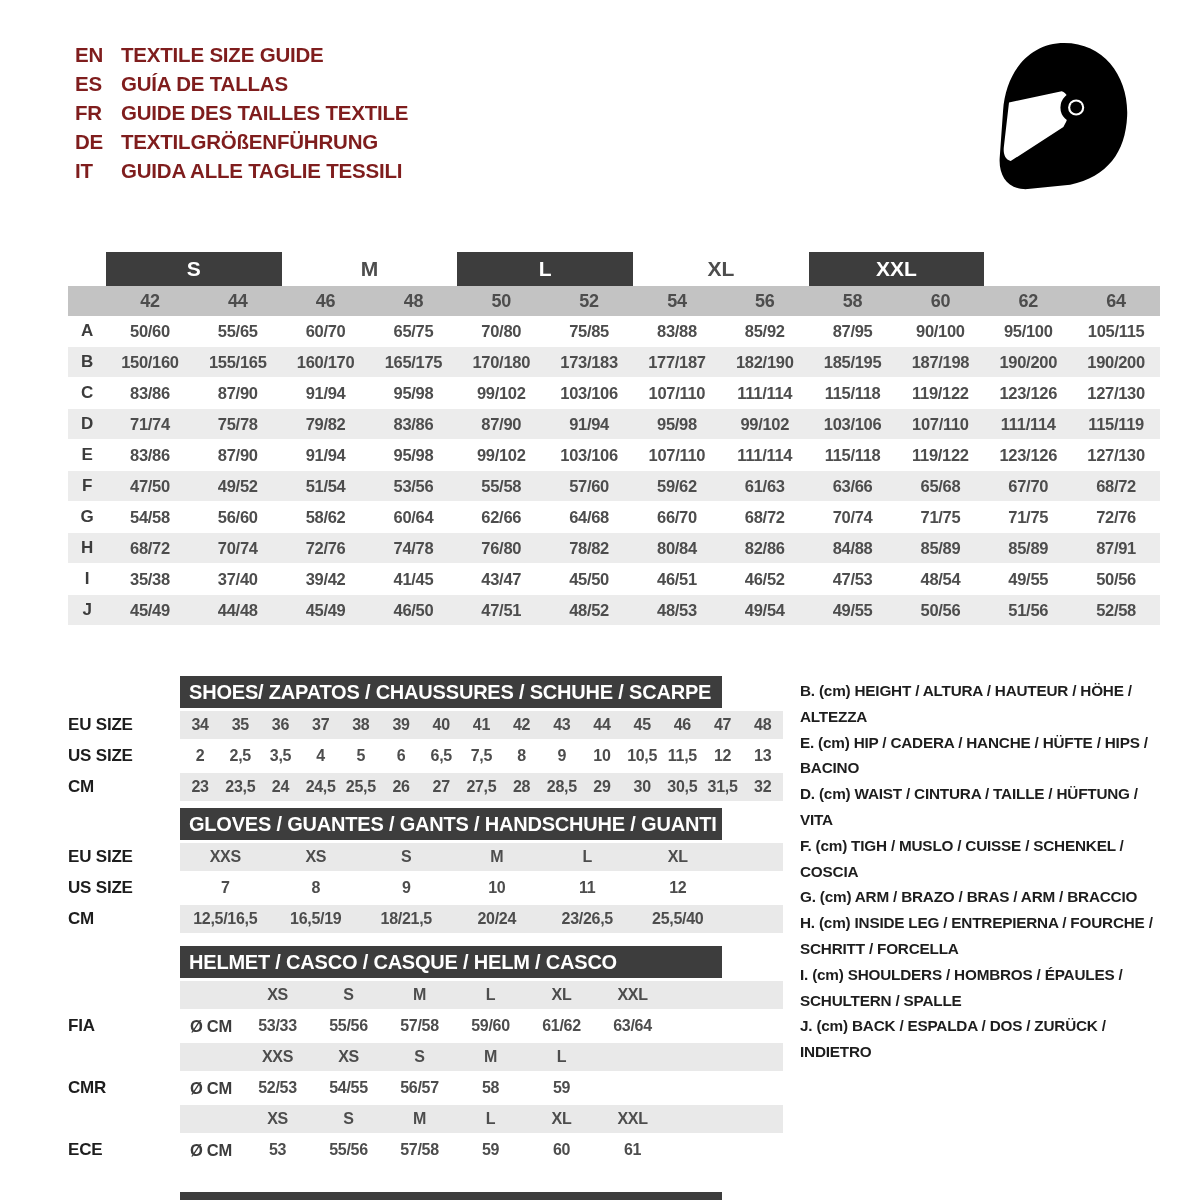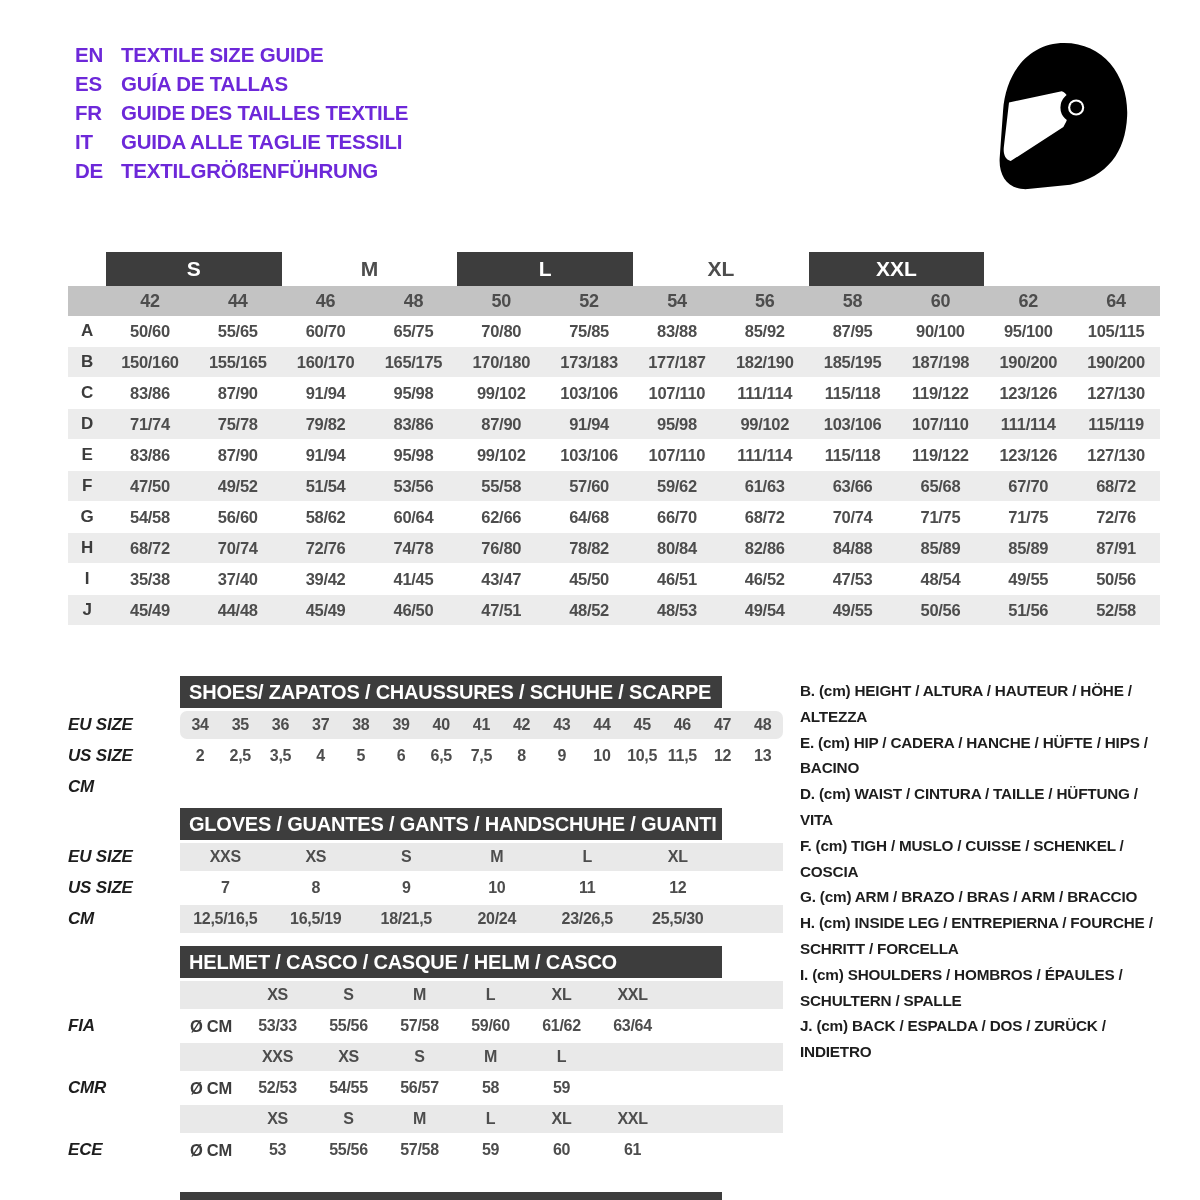--- a/index.html
+++ b/index.html
@@ -1,21 +1,21 @@
 <!DOCTYPE html>
 <html><head>
 <meta charset="utf-8">
 <style>
   html,body{margin:0;padding:0;background:#fff;}
   .canvas{position:relative;width:1200px;height:1200px;background:#ffffff;overflow:hidden;
           font-family:"Liberation Sans",sans-serif;-webkit-font-smoothing:antialiased;}
 
   
   .langs{position:absolute;left:75px;top:40px;}
-  .lang-row{display:flex;line-height:29px;font-size:20.5px;font-weight:bold;color:#6d28d9;letter-spacing:-0.2px;}
+  .lang-row{display:flex;line-height:29px;font-size:20.5px;font-weight:bold;color:#7f1d1d;letter-spacing:-0.2px;}
   .lang-code{width:46px;}
 
   
   .logo{position:absolute;left:975px;top:30px;width:170px;height:172px;}
 
   
   .main-table{position:absolute;left:68px;top:252px;width:1092px;}
   .ggrid{display:grid;grid-template-columns:38px repeat(12,1fr);}
   .group-row{height:34px;}
   .group{display:flex;align-items:center;justify-content:center;font-size:21px;font-weight:bold;color:#4d4d4d;}
@@ -27,24 +27,24 @@
         color:#4d4d4d;letter-spacing:-0.3px;white-space:nowrap;}
   .cell.lbl{font-size:17px;color:#3c3c3c;}
   .num-band .cell{font-size:18px;}
 
   
   .sub-table{position:absolute;left:68px;width:720px;}
   .bar{height:32px;background:#3d3d3d;color:#ffffff;font-size:20px;font-weight:bold;
        display:flex;align-items:center;padding-left:9px;width:533px;margin-left:112px;
        margin-bottom:3px;letter-spacing:-0.2px;}
   .sub-row{display:flex;height:28px;margin-bottom:3px;}
-  .sub-lbl{width:112px;display:flex;align-items:center;font-size:17px;font-weight:bold;color:#1d1d1d;letter-spacing:-0.2px;font-style:italic;}
+  .sub-lbl{width:112px;display:flex;align-items:center;font-size:17px;font-weight:bold;color:#1d1d1d;letter-spacing:-0.2px;}
   .sub-band{height:100%;width:603px;display:grid;align-items:center;}
   .sub-band.gray{background:#e9e9e9;}
-  .shoes-grid{grid-template-columns:repeat(15,40.2px);border-radius:7px;}
+  .shoes-grid{grid-template-columns:repeat(15,40.2px);}
   .gloves-grid{grid-template-columns:repeat(6,90.5px);}
   .helmet-grid{grid-template-columns:62px repeat(6,71px);}
   .sub-band .cell{font-size:16px;}
   .sub-band .cell.unit{font-size:16.5px;color:#3c3c3c;}
 
   .cut-bar{position:absolute;left:180px;top:1192px;width:542px;height:8px;background:#3d3d3d;}
 
   
   .legend{position:absolute;left:800px;top:678px;width:372px;font-size:15.3px;font-weight:bold;
           color:#1d1d1d;line-height:25.8px;letter-spacing:-0.2px;}
@@ -61,26 +61,26 @@
       </div>
       <div class="lang-row">
         <span class="lang-code">ES</span>
         <span class="lang-title">GUÍA DE TALLAS</span>
       </div>
       <div class="lang-row">
         <span class="lang-code">FR</span>
         <span class="lang-title">GUIDE DES TAILLES TEXTILE</span>
       </div>
       <div class="lang-row">
+        <span class="lang-code">DE</span>
+        <span class="lang-title">TEXTILGRÖßENFÜHRUNG</span>
+      </div>
+      <div class="lang-row">
         <span class="lang-code">IT</span>
         <span class="lang-title">GUIDA ALLE TAGLIE TESSILI</span>
-      </div>
-      <div class="lang-row">
-        <span class="lang-code">DE</span>
-        <span class="lang-title">TEXTILGRÖßENFÜHRUNG</span>
       </div>
     </div>
 
   <div class="logo">
     <svg viewBox="0 0 200 200" width="170" height="172" aria-hidden="true">
       <path d="M105 14 C152 14 181 54 179 100 C177 143 156 171 112 181 L62 186 C39 187 28 171 29 150 L33 94 C36 48 64 14 105 14 Z" fill="#000"></path>
       <path d="M40 84 L102 71 C113 74 115 96 104 113 L42 153 C35 151 33 144 34 136 Z" fill="#fff"></path>
       <circle cx="119" cy="90" r="14" fill="#fff" stroke="#000" stroke-width="9"></circle>
       <circle cx="119" cy="90" r="7" fill="#000"></circle>
     </svg>
@@ -301,20 +301,37 @@
             <div class="cell">9</div>
             <div class="cell">10</div>
             <div class="cell">10,5</div>
             <div class="cell">11,5</div>
             <div class="cell">12</div>
             <div class="cell">13</div>
           </div>
         </div>
         <div class="sub-row">
           <div class="sub-lbl">CM</div>
+          <div class="sub-band shoes-grid gray">
+            <div class="cell">23</div>
+            <div class="cell">23,5</div>
+            <div class="cell">24</div>
+            <div class="cell">24,5</div>
+            <div class="cell">25,5</div>
+            <div class="cell">26</div>
+            <div class="cell">27</div>
+            <div class="cell">27,5</div>
+            <div class="cell">28</div>
+            <div class="cell">28,5</div>
+            <div class="cell">29</div>
+            <div class="cell">30</div>
+            <div class="cell">30,5</div>
+            <div class="cell">31,5</div>
+            <div class="cell">32</div>
+          </div>
         </div>
       </div>
   </div>
 
   <div class="sub-table" style="top:808px;">
     <div class="bar">GLOVES / GUANTES / GANTS / HANDSCHUHE / GUANTI</div>
     <div>
         <div class="sub-row">
           <div class="sub-lbl">EU SIZE</div>
           <div class="sub-band gloves-grid gray">
@@ -338,21 +355,21 @@
           </div>
         </div>
         <div class="sub-row">
           <div class="sub-lbl">CM</div>
           <div class="sub-band gloves-grid gray">
             <div class="cell">12,5/16,5</div>
             <div class="cell">16,5/19</div>
             <div class="cell">18/21,5</div>
             <div class="cell">20/24</div>
             <div class="cell">23/26,5</div>
-            <div class="cell">25,5/30</div>
+            <div class="cell">25,5/40</div>
           </div>
         </div>
       </div>
   </div>
 
   <div class="sub-table" style="top:946px;text-align:center;">
     <div class="bar">HELMET / CASCO / CASQUE / HELM / CASCO</div>
     <div>
         <div class="sub-row">
           <div class="sub-lbl"></div>

